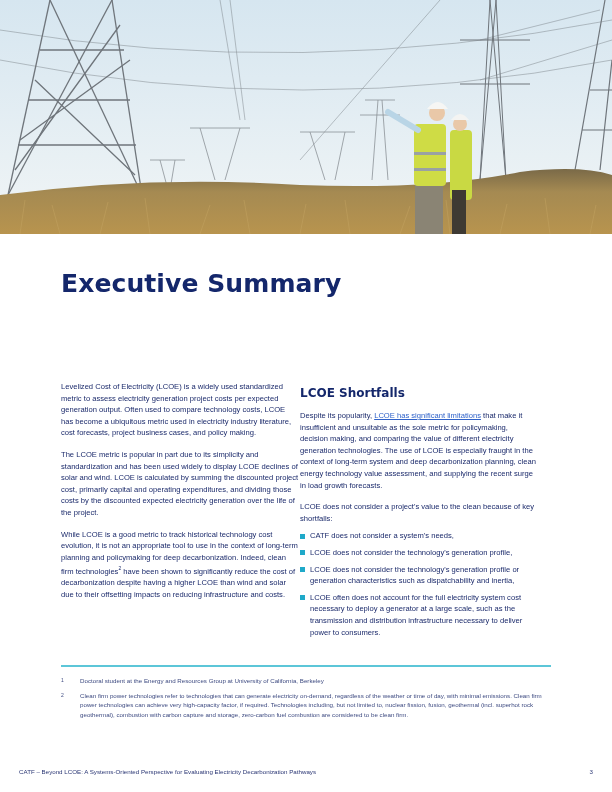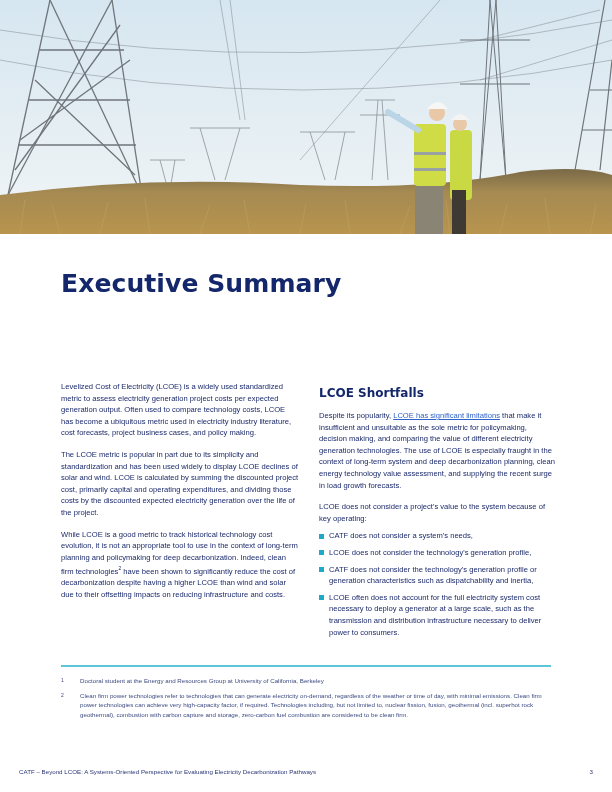--- a/index.html
+++ b/index.html
@@ -14,21 +14,21 @@
   }
   .hero svg { display: block; }
   .title {
     position: absolute; left: 61px; top: 269px;
     font-family: "DejaVu Sans", sans-serif; font-weight: bold;
     font-size: 25px; color: #14276b; letter-spacing: 0.1px; margin: 0;
   }
   .col { position: absolute; font-size: 7.6px; line-height: 11.6px; color: #1b2a6b; margin-top: 31px; }
   .col p { margin: 0 0 10px 0; }
   .col-left { left: 61px; top: 350px; width: 238px; }
-  .col-right { left: 319px; top: 355px; width: 236px; }
+  .col-right { left: 300px; top: 355px; width: 236px; }
   .subhead {
     font-family: "DejaVu Sans", sans-serif; font-weight: bold;
     font-size: 12px; color: #14276b; margin: 0 0 9px 0; line-height: 15px;
   }
   .link { color: #2f62c9; text-decoration: underline; }
   ul.bullets { list-style: none; margin: 0; padding: 0; }
   ul.bullets li { position: relative; padding-left: 10px; margin-bottom: 5px; }
   .bullet-sq {
     position: absolute; left: 0; top: 3.5px; width: 5px; height: 5px; background: #1fa9c9;
   }
@@ -127,25 +127,25 @@
 
 <div class="col col-left">
   <p>Levelized Cost of Electricity (LCOE) is a widely used standardized metric to assess electricity generation project costs per expected generation output. Often used to compare technology costs, LCOE has become a ubiquitous metric used in electricity industry literature, cost forecasts, project business cases, and policy making.</p>
   <p>The LCOE metric is popular in part due to its simplicity and standardization and has been used widely to display LCOE declines of solar and wind. LCOE is calculated by summing the discounted project cost, primarily capital and operating expenditures, and dividing those costs by the discounted expected electricity generation over the life of the project.</p>
   <p><span>While LCOE is a good metric to track historical technology cost evolution, it is not an appropriate tool to use in the context of long-term planning and policymaking for deep decarbonization. Indeed, clean firm technologies</span><sup style="font-size:5px;">2</sup><span> have been shown to significantly reduce the cost of decarbonization despite having a higher LCOE than wind and solar due to their offsetting impacts on reducing infrastructure and costs.</span></p>
 </div>
 
 <div class="col col-right">
   <h2 class="subhead">LCOE Shortfalls</h2>
   <p><span>Despite its popularity, </span><a class="link">LCOE has significant limitations</a><span> that make it insufficient and unsuitable as the sole metric for policymaking, decision making, and comparing the value of different electricity generation technologies. The use of LCOE is especially fraught in the context of long-term system and deep decarbonization planning, clean energy technology value assessment, and supplying the recent surge in load growth forecasts.</span></p>
-  <p style="margin-bottom:6px;">LCOE does not consider a project's value to the system because of key operating:</p>
+  <p style="margin-bottom:6px;">LCOE does not consider a project's value to the clean because of key shortfalls:</p>
   <ul class="bullets">
     <li><span class="bullet-sq"></span><span>CATF does not consider a system's needs,</span></li>
     <li><span class="bullet-sq"></span><span>LCOE does not consider the technology's generation profile,</span></li>
-    <li><span class="bullet-sq"></span><span>CATF does not consider the technology's generation profile or generation characteristics such as dispatchability and inertia,</span></li>
+    <li><span class="bullet-sq"></span><span>LCOE does not consider the technology's generation profile or generation characteristics such as dispatchability and inertia,</span></li>
     <li><span class="bullet-sq"></span><span>LCOE often does not account for the full electricity system cost necessary to deploy a generator at a large scale, such as the transmission and distribution infrastructure necessary to deliver power to consumers.</span></li>
   </ul>
 </div>
 
 <div class="rule"></div>
 
 <div class="footnotes">
   <div class="fn">
     <span class="fn-num">1</span>
     <span class="fn-text">Doctoral student at the Energy and Resources Group at University of California, Berkeley</span>

